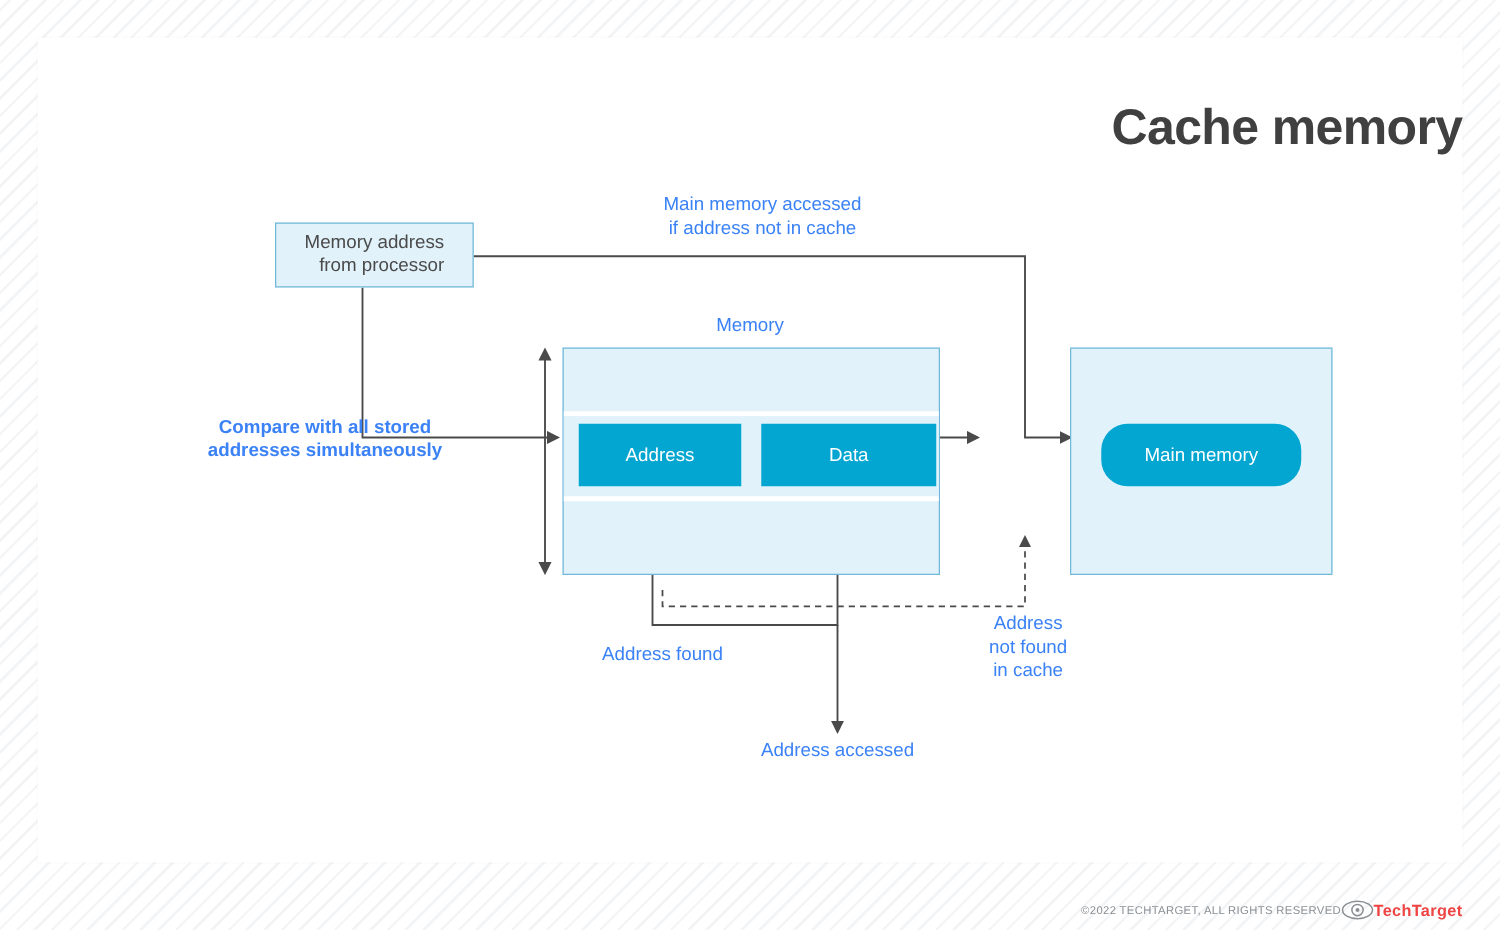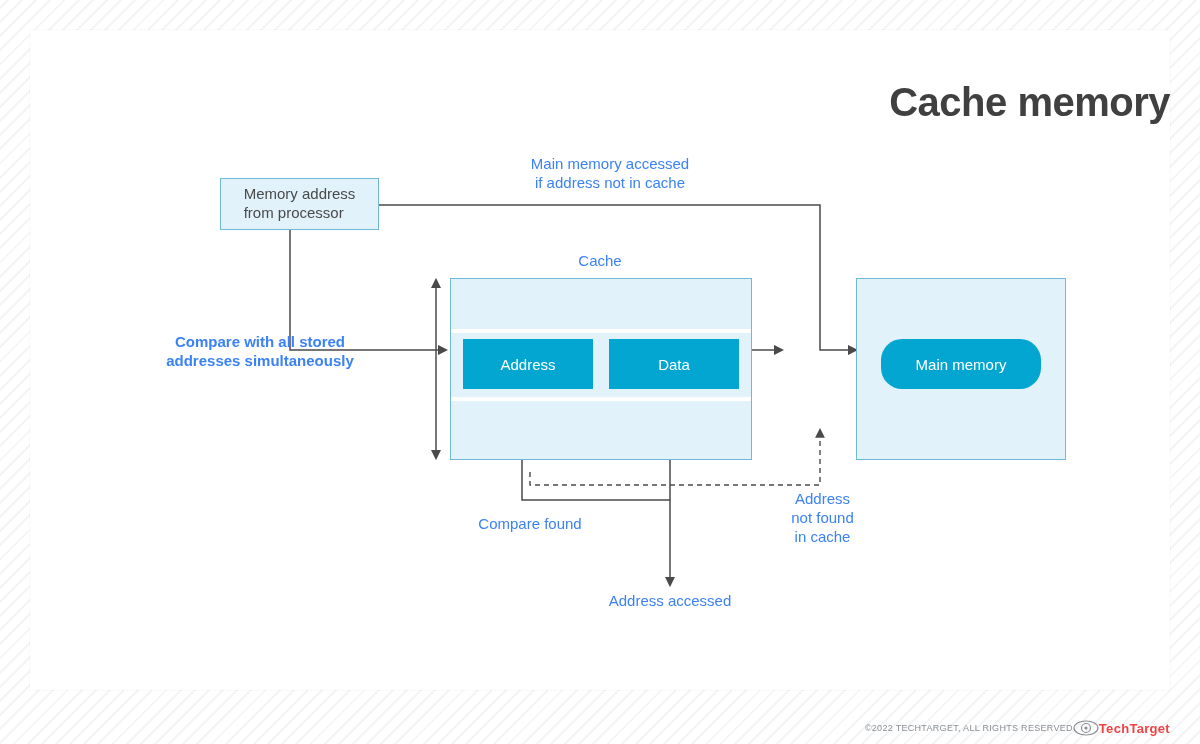--- a/index.html
+++ b/index.html
@@ -57,21 +57,21 @@
   }
 
   
   .box-light {
     position: absolute;
     background: #e1f2fb;
     border: 1px solid #6fb8d8;
     display: flex;
     align-items: center;
     justify-content: center;
-    text-align: left;
+    text-align: right;
     font-size: 15px;
     color: #4a4a4a;
     line-height: 1.25;
   }
   .box-cache {
     position: absolute;
     background: #e1f2fb;
     border: 1px solid #6fb8d8;
   }
   .box-inner {
@@ -153,46 +153,46 @@
     <div class="label" style="left:450px; top:125px; width:260px;">
       <span style="white-space:pre-line;">Main memory accessed
 if address not in cache</span>
     </div>
 
     <div class="label" style="left:130px; top:303px; width:200px;">
       <span style="white-space:pre-line;font-weight:bold;">Compare with all stored
 addresses simultaneously</span>
     </div>
 
-    <div class="label" style="left:420px; top:222px; width:300px;">Cache</div>
+    <div class="label" style="left:420px; top:222px; width:300px;">Memory</div>
 
     <div class="box-cache" style="left:420px; top:248px; width:300px; height:180px;">
 
       <div class="box-inner" style="left:0; top:50px; width:300px; height:4px;"></div>
       <div style="position:absolute; left:0; top:54px; width:300px; height:64px; background:#e1f2fb;"></div>
       <div class="box-inner" style="left:0; top:118px; width:300px; height:4px;"></div>
 
       <div class="box-dark" style="left:12px; top:60px; width:130px; height:50px;">
         <span>Address</span>
       </div>
-      <div class="box-dark" style="left:158px; top:60px; width:130px; height:50px;">
+      <div class="box-dark" style="left:158px; top:60px; width:140px; height:50px;">
         <span>Data</span>
       </div>
     </div>
 
     <div class="mm-frame" style="left:826px; top:248px; width:210px; height:180px;">
 
       <div style="position:absolute;left:0;top:0;bottom:0;border-left:1px solid #6fb8d8;"></div>
       <div style="position:absolute;right:0;top:0;bottom:0;border-right:1px solid #6fb8d8;"></div>
       <div class="box-dark" style="left:25px; top:60px; width:160px; height:50px;border-radius:21px;">
         <span>Main memory</span>
       </div>
     </div>
 
-    <div class="label" style="left:420px; top:485px; width:160px;">Compare found</div>
+    <div class="label" style="left:420px; top:485px; width:160px;">Address found</div>
 
     <div class="label" style="left:735px; top:460px; width:115px;">
       <span style="white-space:pre-line;">Address
 not found
 in cache</span>
     </div>
 
     <div class="label" style="left:555px; top:562px; width:170px;">Address accessed</div>
 
   </div>

